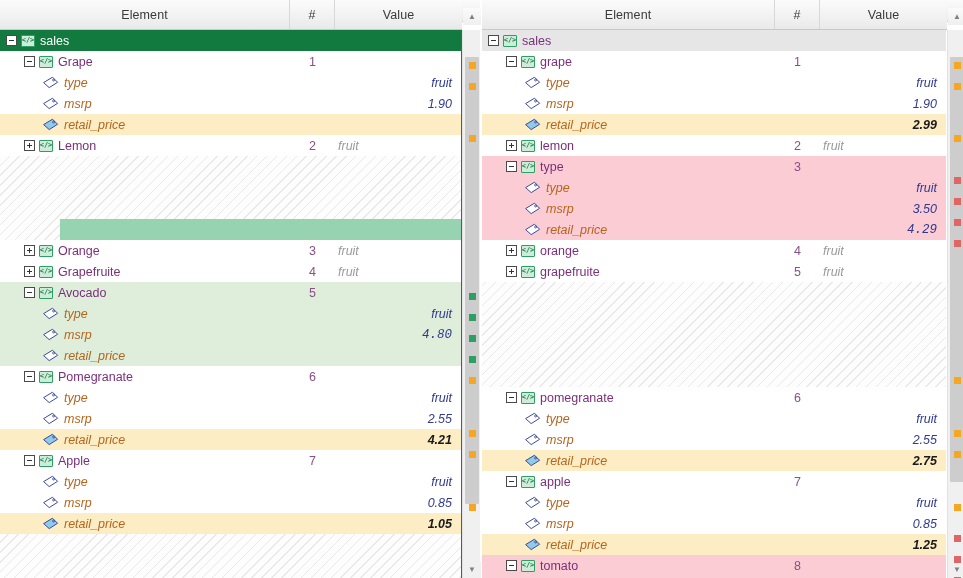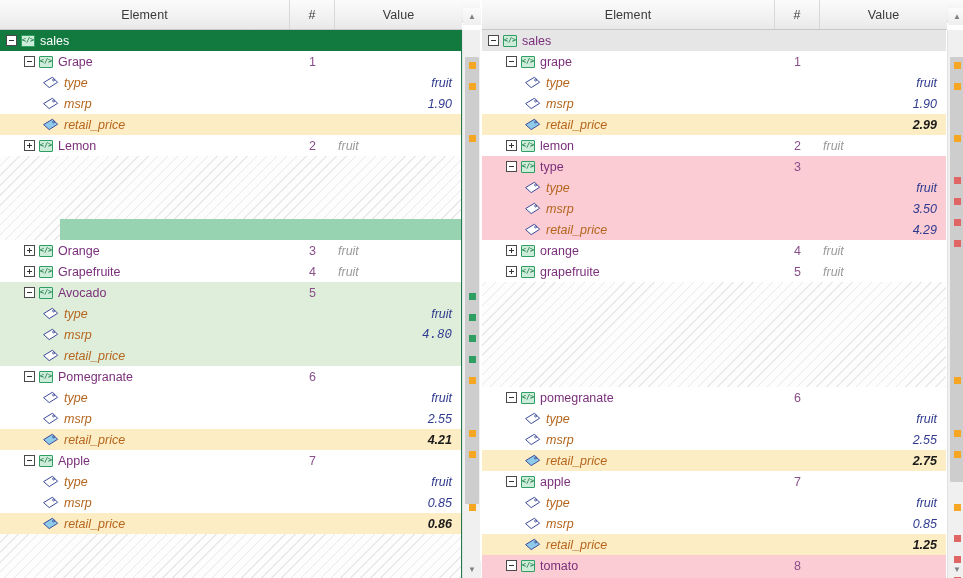--- a/index.html
+++ b/index.html
@@ -346,21 +346,21 @@
           </div>
           <div class="row tint-yellow bold">
             <div class="c-el" style="padding-left: 42px;">
               <span class="ico-tag"><svg viewBox="0 0 17 13" width="17" height="13">
                   <path d="M10.5 1.2 L15.6 6.3 L7.2 11.6 L1.6 6.6 Z" fill="#8ecaea" stroke="#3c4a9a" stroke-width="1"></path>
                   <circle cx="11.6" cy="4.0" r="1.0" fill="none" stroke="#3c4a9a" stroke-width="0.9"></circle>
                 </svg></span>
               <span class="at-name">retail_price</span>
             </div>
             <div class="c-num" style="left: 290px; width: 45px;"></div>
-            <div class="c-val" style="left: 335px; width: 127px;">0.86</div>
+            <div class="c-val" style="left: 335px; width: 127px;">1.05</div>
           </div>
           <div class="gap" style="height: 63px;"></div>
         </div>
       <div class="sb" id="left-sb">
         <div class="arrow up">▲</div>
         <div class="arrow dn">▼</div>
       <div class="thumb" style="top: 27px; height: 447px;"></div>
           <div class="mark y" style="top: 32px;"></div>
           <div class="mark y" style="top: 53px;"></div>
           <div class="mark y" style="top: 105px;"></div>
@@ -482,21 +482,21 @@
           </div>
           <div class="row tint-pink">
             <div class="c-el" style="padding-left: 42px;">
               <span class="ico-tag"><svg viewBox="0 0 17 13" width="17" height="13">
                   <path d="M10.5 1.2 L15.6 6.3 L7.2 11.6 L1.6 6.6 Z" fill="#ffffff" stroke="#3c4a9a" stroke-width="1"></path>
                   <circle cx="11.6" cy="4.0" r="1.0" fill="none" stroke="#3c4a9a" stroke-width="0.9"></circle>
                 </svg></span>
               <span class="at-name">retail_price</span>
             </div>
             <div class="c-num" style="left: 293px; width: 45px;"></div>
-            <div class="c-val" style="left: 338px; width: 127px;">4.29</div>
+            <div class="c-val" style="left: 338px; width: 127px; font-family: Liberation Mono, monospace;">4.29</div>
           </div>
           <div class="row">
             <div class="c-el" style="padding-left: 24px;">
               <span class="exp plus"></span>
               <span class="ico-el">&lt;/&gt;</span>
               <span class="el-name">orange</span>
             </div>
             <div class="c-num" style="left: 293px; width: 45px;">4</div>
             <div class="c-val inline" style="left: 341px; width: 120px;">fruit</div>
           </div>

